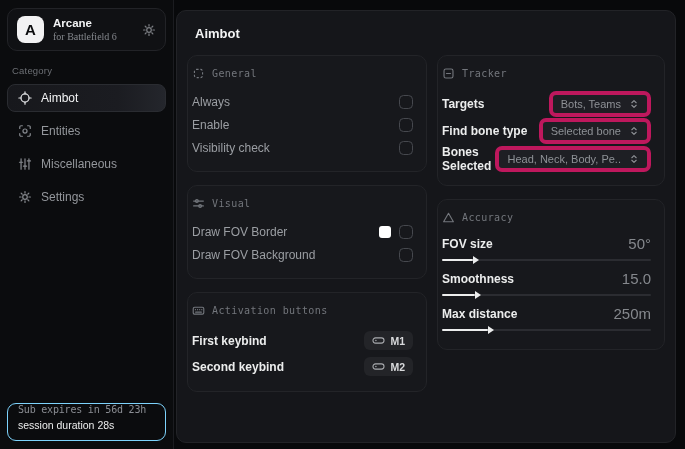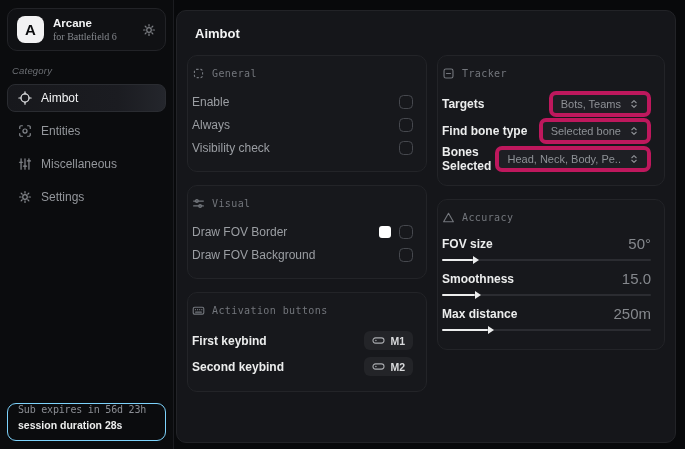--- a/index.html
+++ b/index.html
@@ -37,21 +37,21 @@
     color:#0b0c0e; font-weight:bold; font-size:15px;
     flex-shrink:0;
   }
   .logo-text { flex:1; min-width:0; }
   .logo-title { font-size:11.5px; font-weight:bold; color:#f2f3f4; }
   .logo-sub { font-size:10px; color:#85888d; margin-top:2px;font-family:Liberation Serif, serif; }
   .logo-gear { color:#7c7f84; cursor:pointer; }
 
   .category-label {
     font-size:9.5px; color:#6c6f74;
-    margin:2px 5px 8px 5px; letter-spacing:.2px;font-style:italic;
+    margin:2px 5px 8px 5px; letter-spacing:.2px;
   }
   .nav-item {
     display:flex; align-items:center; gap:9px;
     padding:6px 10px;
     border-radius:8px;
     border:1px solid transparent;
     color:#94979c;
     font-size:12px;
     margin-bottom:5px;
     cursor:pointer;
@@ -69,21 +69,21 @@
     border:1px solid #7dd3fc;
     border-radius:9px;
     padding:0 10px 9px 10px;
   }
   .session-expiry {
     font-family:"DejaVu Sans Mono", monospace;
     font-size:10px; color:#8b8e94; letter-spacing:-.2px;
     white-space:nowrap;
   }
   .session-duration {
-    font-size:10.5px; font-weight:bold; color:#eceded;
+    font-size:10.5px; font-weight:normal; color:#eceded;
     margin-top:4px;
   }
 
   
   .main-wrap { flex:1; padding:10px 9px 6px 2px; }
   .main-panel {
     width:100%; height:100%;
     background:#15161a;
     border:1px solid #222327;
     border-radius:10px;
@@ -262,25 +262,25 @@
         <div class="card">
           <div class="card-header">
             <span>
               <svg width="13" height="13" viewBox="0 0 16 16" fill="none" stroke="currentColor" stroke-width="1.4">
                 <rect x="3" y="3" width="10" height="10" rx="2.5" stroke-dasharray="2.6 2.2"></rect>
               </svg>
             </span>
             <span>General</span>
           </div>
           <div class="row">
+            <span class="row-label">Always</span>
+            <span class="checkbox"></span>
+          </div>
+          <div class="row">
             <span class="row-label">Enable</span>
-            <span class="checkbox"></span>
-          </div>
-          <div class="row">
-            <span class="row-label">Always</span>
             <span class="checkbox"></span>
           </div>
           <div class="row">
             <span class="row-label">Visibility check</span>
             <span class="checkbox"></span>
           </div>
         </div>
 
         <div class="card">
           <div class="card-header">

